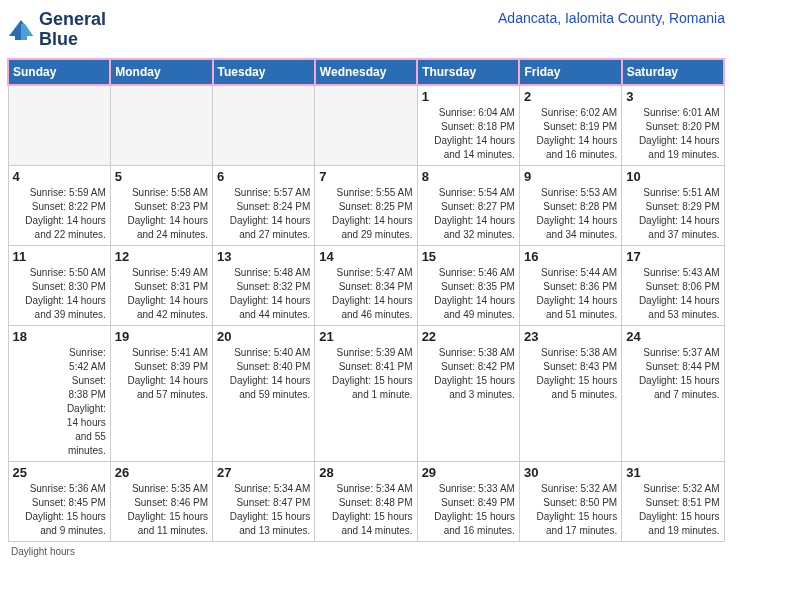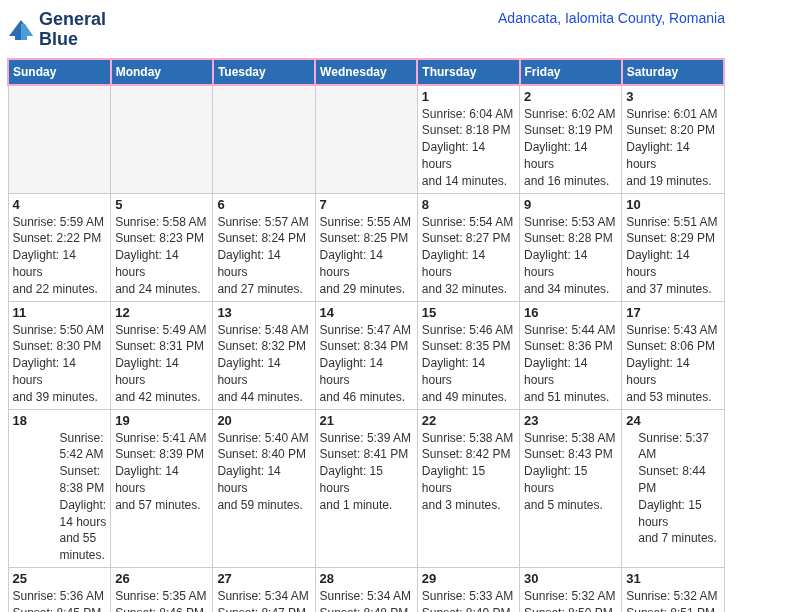--- a/index.html
+++ b/index.html
@@ -11,21 +11,21 @@
     .logo-text span { display: block; }
     .logo-icon { width: 28px; height: 28px; margin-right: 4px; }
     .title-block { text-align: right; }
     .main-title { font-size: 36px; font-weight: bold; color: #1a3a6b; }
     .subtitle { font-size: 14px; color: #1d4ed8; }
     .calendar { width: 100%; border-collapse: collapse; }
     .calendar th { background: #2a6db5; color: #fff; font-size: 12px; font-weight: bold; padding: 5px 4px; text-align: left; border: 2px solid #f9a8d4; }
     .calendar td { border: 1px solid #ccc; vertical-align: top; padding: 3px 4px; font-size: 10px; width: 14.28%; min-height: 70px; height: 80px; background: #fff; }
     .calendar td.empty { background: #f5f5f5; }
     .day-num { font-size: 13px; font-weight: bold; color: #222; margin-bottom: 2px; }
-    .day-info { font-size: 12px; color: #333; line-height: 1.4; }
+    .day-info { font-size: 10px; color: #333; line-height: 1.4; text-align: right; }
     .footnote { font-size: 10px; color: #555; margin-top: 4px; padding-left: 4px; }
   </style>
 </head>
 <body>
 
 <div class="container">
   <div class="header">
     <div class="logo">
       <svg class="logo-icon" viewBox="0 0 28 28">
         <rect x="0" y="0" width="28" height="28" fill="white"></rect>
@@ -79,21 +79,21 @@
             <div class="day-info" style="white-space: pre-line;">Sunrise: 6:01 AM
 Sunset: 8:20 PM
 Daylight: 14 hours
 and 19 minutes.</div>
           </td>
         </tr>
         <tr>
           <td>
             <div class="day-num">4</div>
             <div class="day-info" style="white-space: pre-line;">Sunrise: 5:59 AM
-Sunset: 2:22 PM
+Sunset: 8:22 PM
 Daylight: 14 hours
 and 22 minutes.</div>
           </td>
           <td>
             <div class="day-num">5</div>
             <div class="day-info" style="white-space: pre-line;">Sunrise: 5:58 AM
 Sunset: 8:23 PM
 Daylight: 14 hours
 and 24 minutes.</div>
           </td>
@@ -282,13 +282,14 @@
             <div class="day-num">31</div>
             <div class="day-info" style="white-space: pre-line;">Sunrise: 5:32 AM
 Sunset: 8:51 PM
 Daylight: 15 hours
 and 19 minutes.</div>
           </td>
         </tr>
       </tbody>
   </table>
 
+  <div class="footnote">Daylight hours</div>
 </div>
 
 </body></html>

